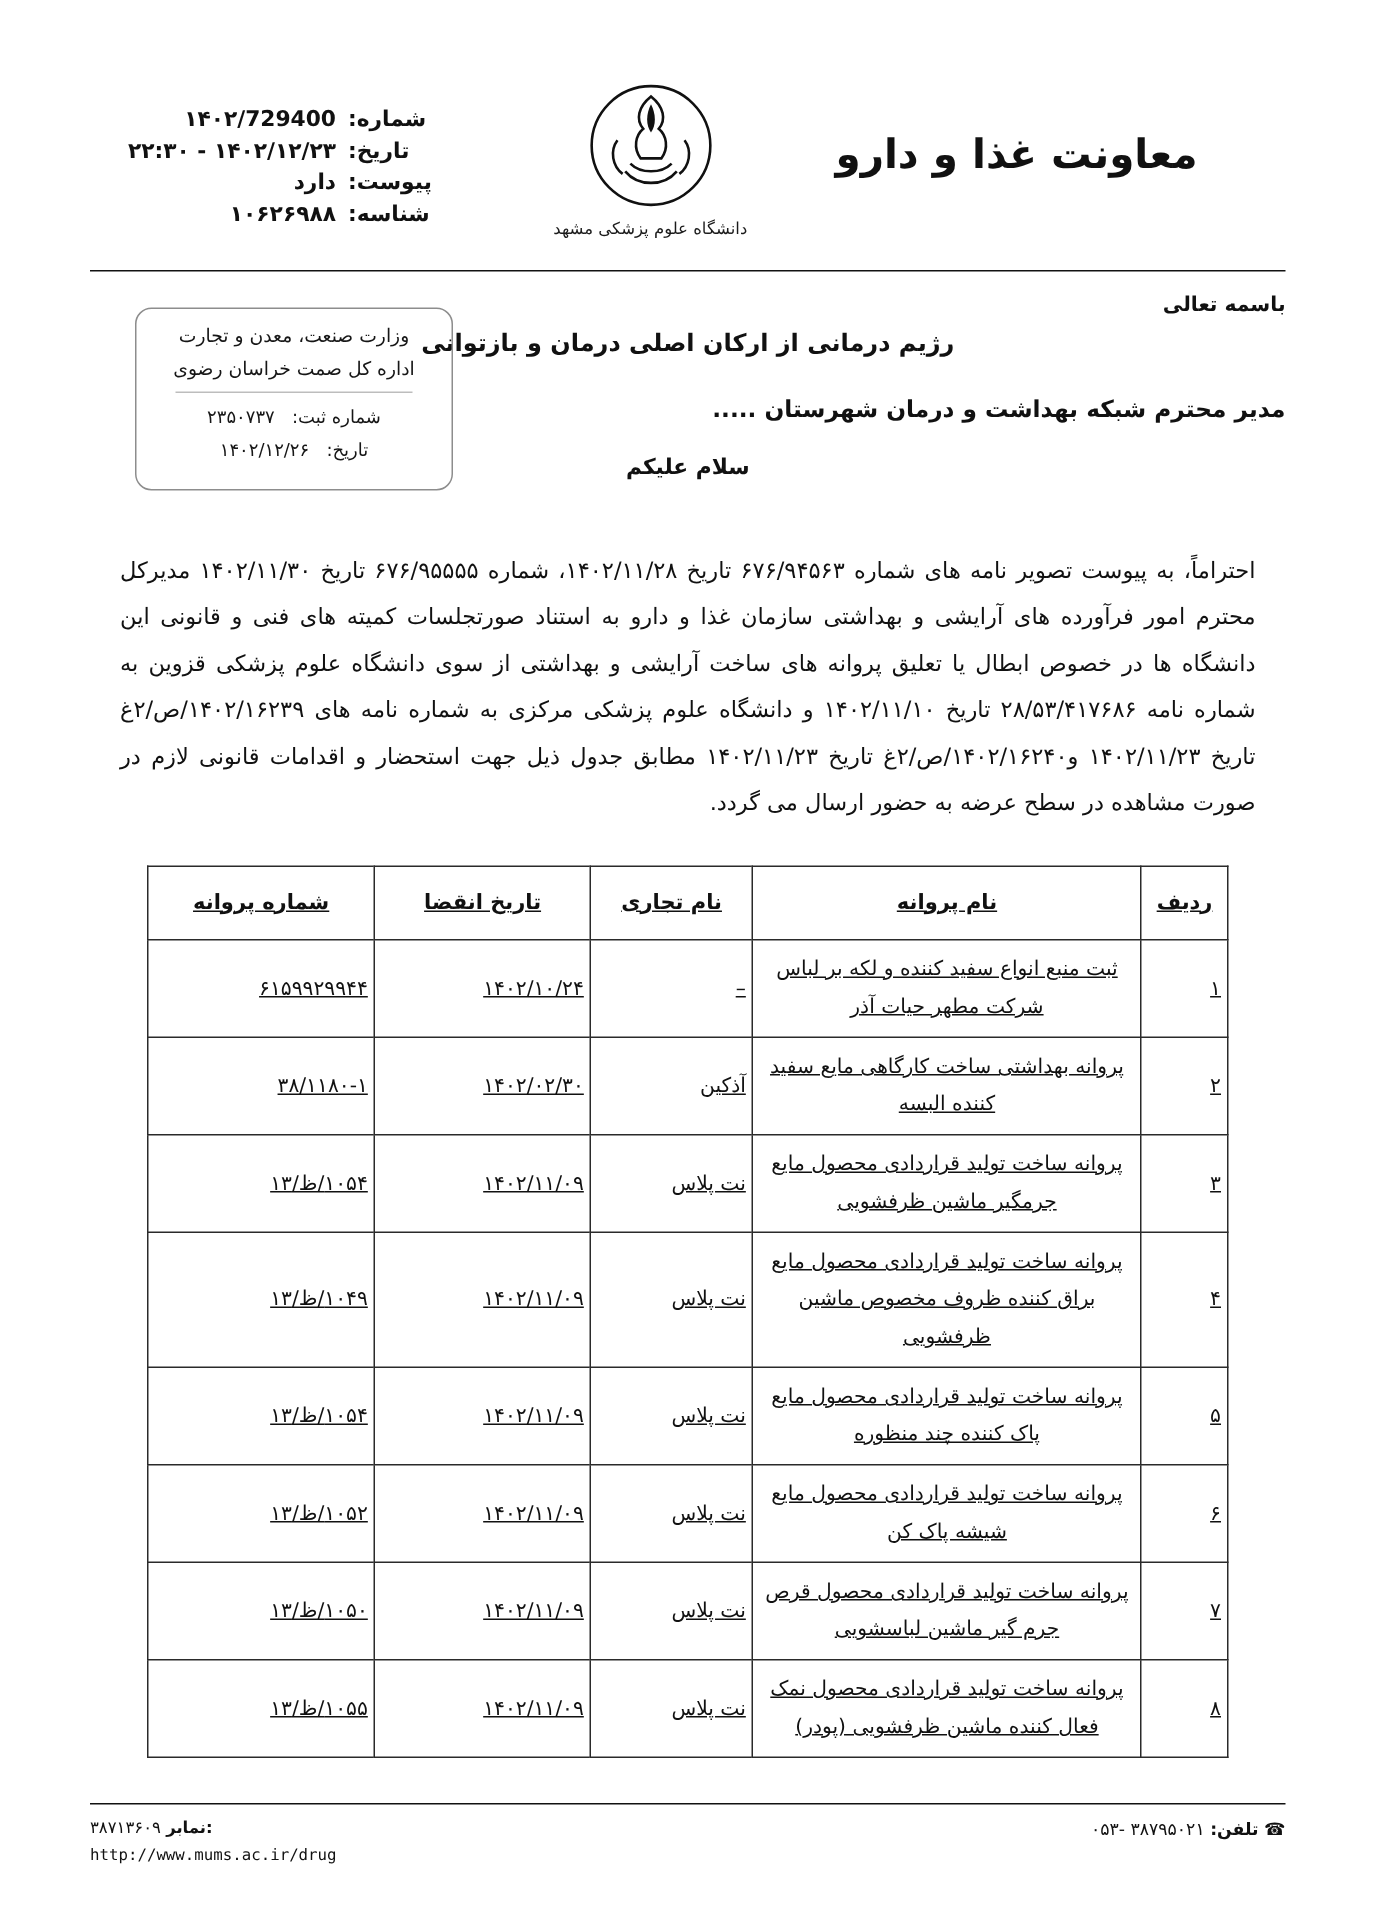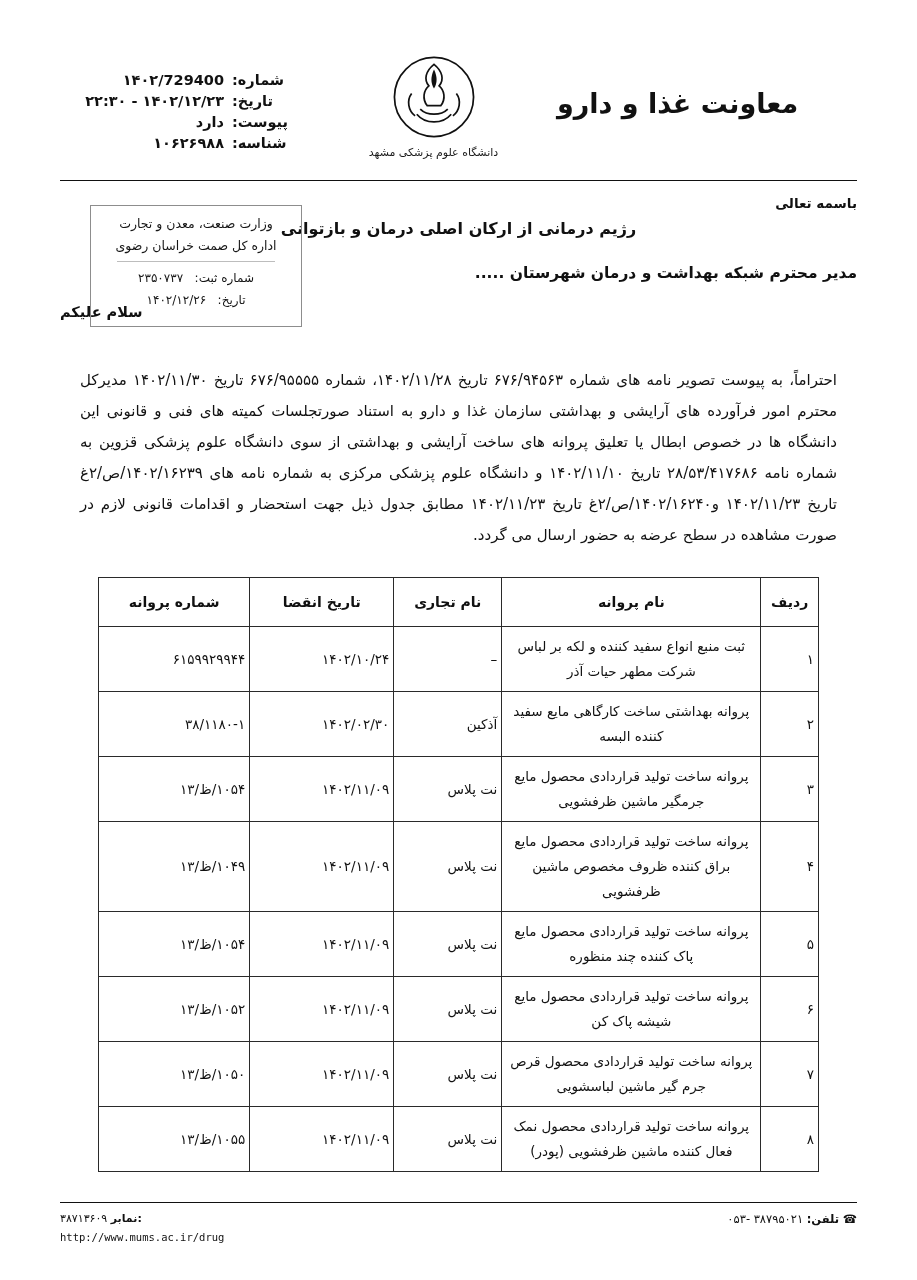--- a/index.html
+++ b/index.html
@@ -100,21 +100,21 @@
     font-weight: bold;
     margin-top: 8px;
   }
   .stamp-box {
     position: absolute;
     top: 10px;
     left: 30px;
     width: 212px;
     height: 122px;
     border: 1px solid #8d8d8d;
-    border-radius: 0;
+    border-radius: 11px;
     padding: 8px 10px;
     box-sizing: border-box;
     font-size: 12.5px;
     line-height: 20px;
     text-align: center;
     color: #161616;
   }
   .stamp-line { margin-bottom: 2px; }
   .stamp-sep {
     border: 0;
@@ -123,21 +123,21 @@
   }
   .stamp-small { font-size: 12px; }
 
   .addressee {
     text-align: right;
     font-size: 15.5px;
     font-weight: bold;
     margin-top: 26px;
   }
   .greeting {
-    text-align: left;
+    text-align: center;
     font-size: 14.5px;
     font-weight: bold;
     margin-top: 22px;
   }
 
   
   .body-par {
     margin-top: 20px;
     font-size: 15px;
     line-height: 31px;
@@ -156,20 +156,21 @@
     width: 100%;
     border-collapse: collapse;
     direction: rtl;
     font-size: 13.5px;
   }
   table.data th, table.data td {
     border: 1px solid #2a2a2a;
     vertical-align: middle;
     padding: 7px 4px;
     line-height: 25px;
+    text-decoration: underline;
   }
   table.data th {
     font-weight: bold;
     font-size: 14px;
     height: 34px;
   }
   .col-row   { width: 8%; }
   .col-name  { width: 36%; }
   .col-brand { width: 15%; }
   .col-exp   { width: 20%; }

